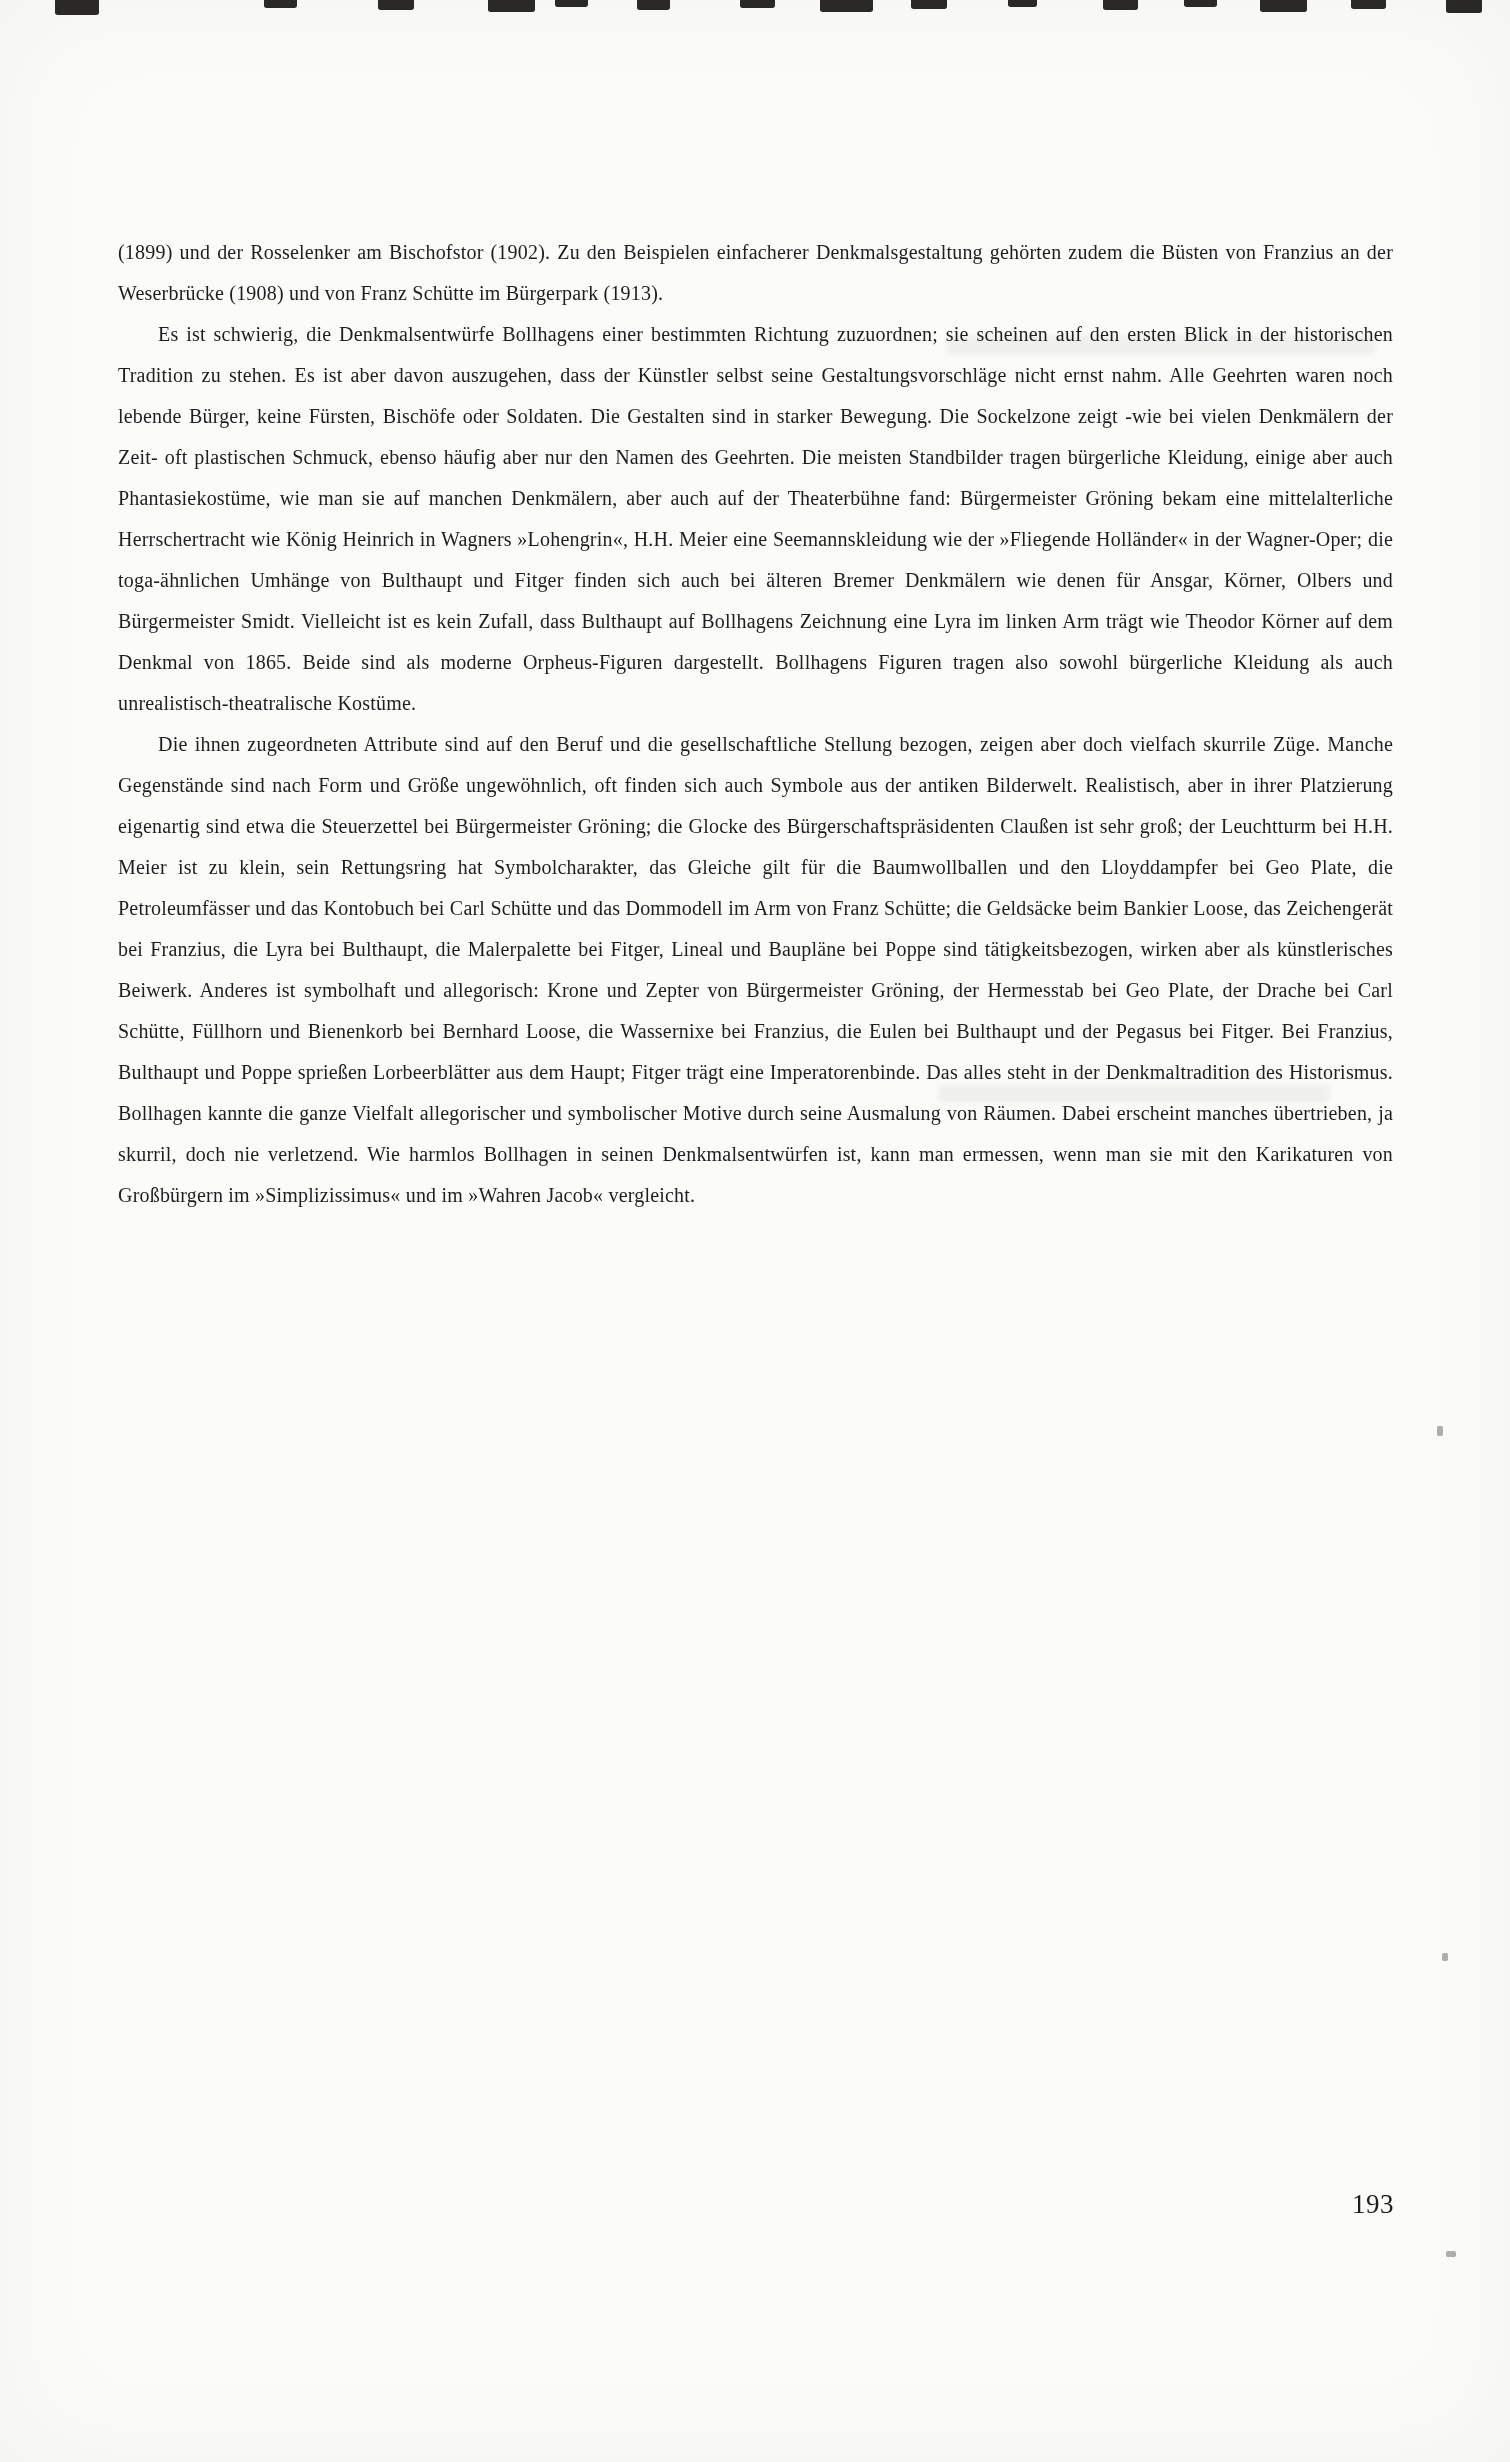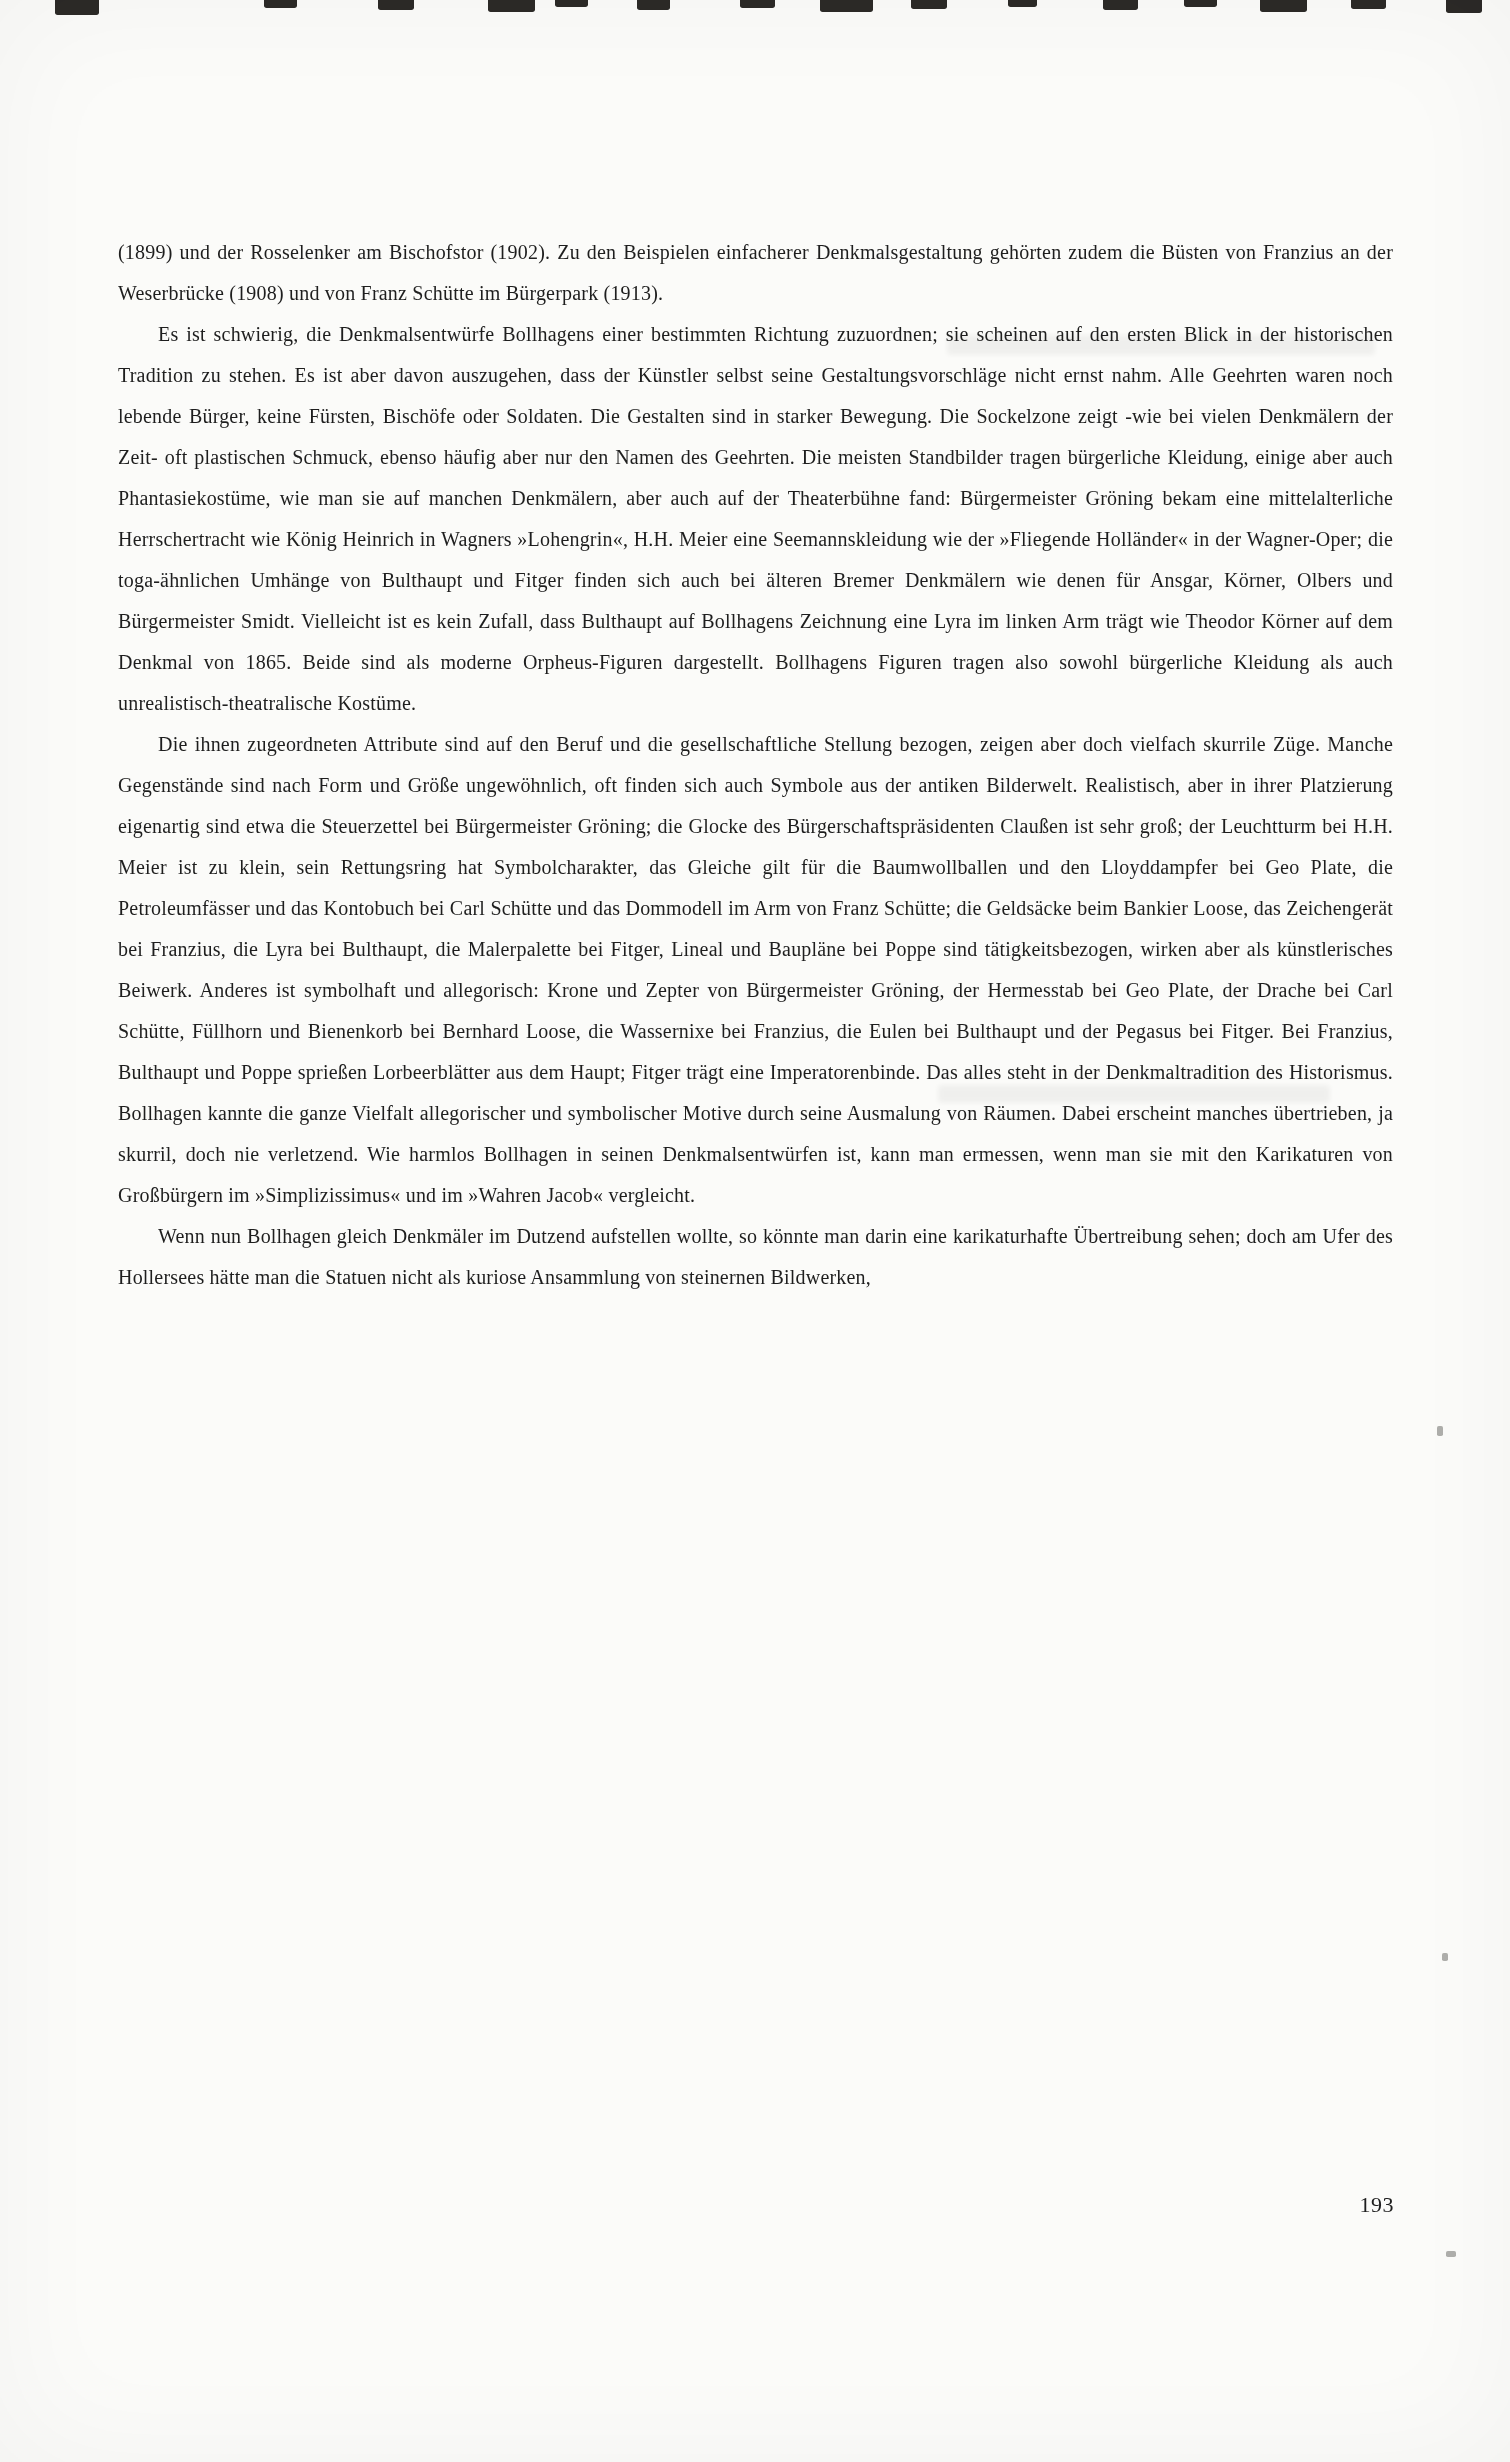--- a/index.html
+++ b/index.html
@@ -64,21 +64,21 @@
     -webkit-hyphens: auto;
   }
 
   .para { text-indent: 0; }
   .para.indent { text-indent: 40px; }
 
   .page-number {
     position: absolute;
     right: 117px;
     top: 2184px;
-    font-size: 22px;
+    font-size: 27px;
     line-height: 41px;
     letter-spacing: 0.5px;
     text-align: right;
   }
 </style>
 </head>
 <body>
 
 <div class="page">
 
@@ -104,19 +104,18 @@
   <span class="showthrough" style="left:938px; top:1085px; width:392px; height:18px;"></span>
 
   <span class="speck" style="left:1437px; top:1426px; width:6.4px;  height:10px;"></span>
   <span class="speck" style="left:1442px; top:1953px; width:5.5px;  height:8.2px;"></span>
   <span class="speck" style="left:1446px; top:2251px; width:10px; height:5.5px;"></span>
 
   <main class="text-block" lang="de">
     <p class="para">(1899) und der Rosselenker am Bischofstor (1902). Zu den Beispielen einfacherer Denkmalsgestaltung gehörten zudem die Büsten von Franzius an der Weserbrücke (1908) und von Franz Schütte im Bürgerpark (1913).</p>
     <p class="para indent">Es ist schwierig, die Denkmalsentwürfe Bollhagens einer bestimmten Richtung zuzuordnen; sie scheinen auf den ersten Blick in der historischen Tradition zu stehen. Es ist aber davon auszugehen, dass der Künstler selbst seine Gestaltungsvorschläge nicht ernst nahm. Alle Geehrten waren noch lebende Bürger, keine Fürsten, Bischöfe oder Soldaten. Die Gestalten sind in starker Bewegung. Die Sockelzone zeigt -wie bei vielen Denkmälern der Zeit- oft plastischen Schmuck, ebenso häufig aber nur den Namen des Geehrten. Die meisten Standbilder tragen bürgerliche Kleidung, einige aber auch Phantasiekostüme, wie man sie auf manchen Denkmälern, aber auch auf der Theaterbühne fand: Bürgermeister Gröning bekam eine mittelalterliche Herrschertracht wie König Heinrich in Wagners »Lohengrin«, H.H. Meier eine Seemannskleidung wie der »Fliegende Holländer« in der Wagner-Oper; die toga-ähnlichen Umhänge von Bulthaupt und Fitger finden sich auch bei älteren Bremer Denkmälern wie denen für Ansgar, Körner, Olbers und Bürgermeister Smidt. Vielleicht ist es kein Zufall, dass Bulthaupt auf Bollhagens Zeichnung eine Lyra im linken Arm trägt wie Theodor Körner auf dem Denkmal von 1865. Beide sind als moderne Orpheus-Figuren dargestellt. Bollhagens Figuren tragen also sowohl bürgerliche Kleidung als auch unrealistisch-theatralische Kostüme.</p>
     <p class="para indent">Die ihnen zugeordneten Attribute sind auf den Beruf und die gesellschaftliche Stellung bezogen, zeigen aber doch vielfach skurrile Züge. Manche Gegenstände sind nach Form und Größe ungewöhnlich, oft finden sich auch Symbole aus der antiken Bilderwelt. Realistisch, aber in ihrer Platzierung eigenartig sind etwa die Steuerzettel bei Bürgermeister Gröning; die Glocke des Bürgerschaftspräsidenten Claußen ist sehr groß; der Leuchtturm bei H.H. Meier ist zu klein, sein Rettungsring hat Symbolcharakter, das Gleiche gilt für die Baumwollballen und den Lloyddampfer bei Geo Plate, die Petroleumfässer und das Kontobuch bei Carl Schütte und das Dommodell im Arm von Franz Schütte; die Geldsäcke beim Bankier Loose, das Zeichengerät bei Franzius, die Lyra bei Bulthaupt, die Malerpalette bei Fitger, Lineal und Baupläne bei Poppe sind tätigkeitsbezogen, wirken aber als künstlerisches Beiwerk. Anderes ist symbolhaft und allegorisch: Krone und Zepter von Bürgermeister Gröning, der Hermesstab bei Geo Plate, der Drache bei Carl Schütte, Füllhorn und Bienenkorb bei Bernhard Loose, die Wassernixe bei Franzius, die Eulen bei Bulthaupt und der Pegasus bei Fitger. Bei Franzius, Bulthaupt und Poppe sprießen Lorbeerblätter aus dem Haupt; Fitger trägt eine Imperatorenbinde. Das alles steht in der Denkmaltradition des Historismus. Bollhagen kannte die ganze Vielfalt allegorischer und symbolischer Motive durch seine Ausmalung von Räumen. Dabei erscheint manches übertrieben, ja skurril, doch nie verletzend. Wie harmlos Bollhagen in seinen Denkmalsentwürfen ist, kann man ermessen, wenn man sie mit den Karikaturen von Großbürgern im »Simplizissimus« und im »Wahren Jacob« vergleicht.</p>
-    <p class="para indent">Wenn nun Bollhagen gleich Denkmäler im Dutzend aufstellen wollte, so könnte man darin eine karikaturhafte Übertreibung sehen; doch am Ufer des Hollersees hätte man die Statuen nicht als kuriose Ansammlung von steinernen Bildwerken,</p>
   </main>
 
   <div class="page-number">193</div>
 
 </div>
 
 
 </body></html>

